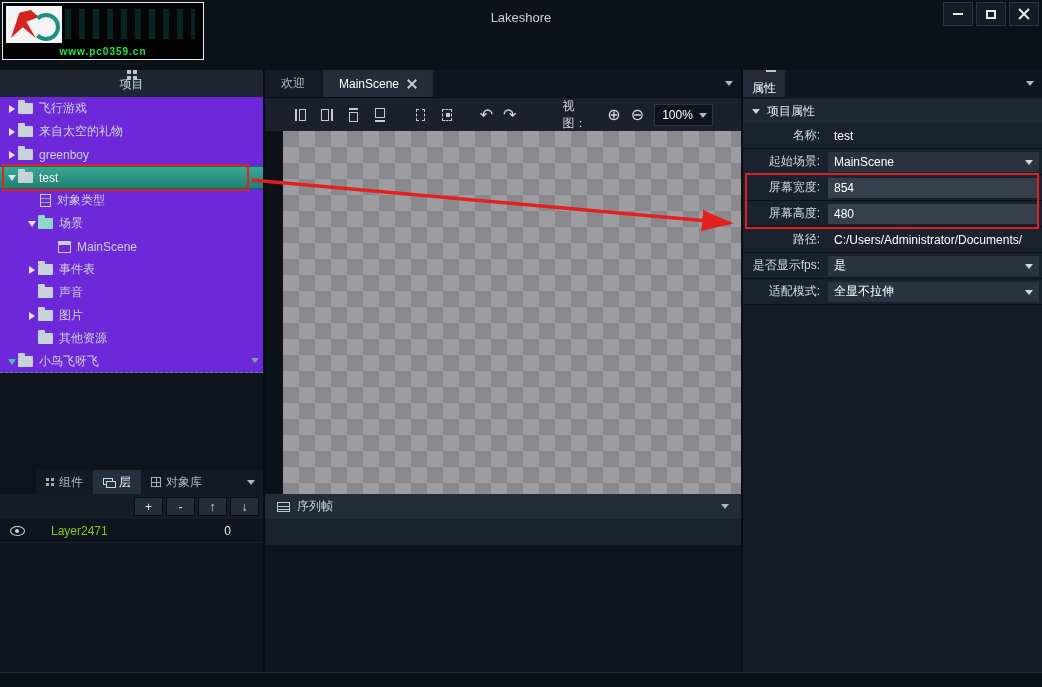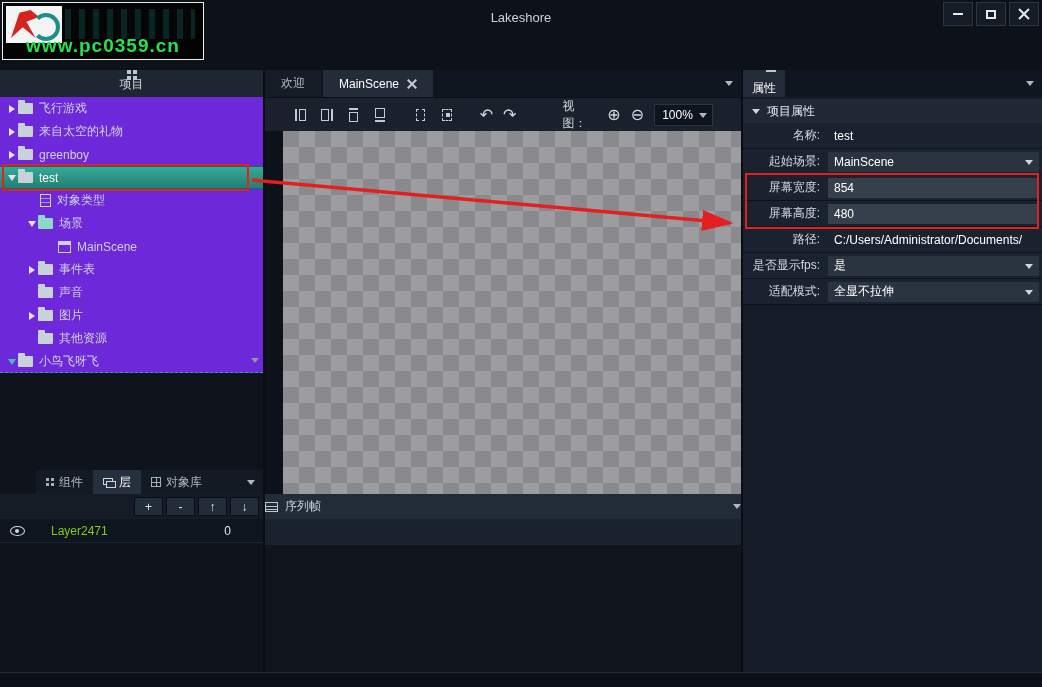--- a/index.html
+++ b/index.html
@@ -26,21 +26,21 @@
   .ic-close::after { transform:rotate(-45deg); }
 
   
   .logo { position:absolute; top:2px; left:2px; width:202px; height:58px; background:#030303; border:1px solid #e8eef2; z-index:10; overflow:hidden; }
   .logo-emblem { position:absolute; left:3px; top:3px; width:56px; height:37px; background:#f4f4f4; }
   .logo-emblem::before { content:""; position:absolute; left:5px; top:4px; width:28px; height:28px; background:#d42420;
     clip-path: polygon(0 100%, 30% 10%, 70% 0, 100% 25%, 55% 42%, 88% 100%, 42% 62%); }
   .logo-emblem::after { content:""; position:absolute; right:2px; top:7px; width:20px; height:20px; border:4px solid #1d8f86; border-left-color:transparent; border-radius:50%; }
   .logo-stripes { position:absolute; left:62px; top:6px; width:130px; height:30px;
     background: repeating-linear-gradient(90deg, #14655e 0 6px, #0a0a0a 6px 14px); opacity:.35; }
-  .logo-url { position:absolute; left:0; right:0; bottom:2px; text-align:center; color:#27e24e; font-weight:bold; font-size:19px; letter-spacing:1px; }
+  .logo-url { position:absolute; left:0; right:0; bottom:2px; text-align:center; color:#27e24e; font-weight:bold; font-size:10px; letter-spacing:1px; }
 
   
   .left-panel  { position:absolute; top:70px; left:0;    width:263px; bottom:15px; background:#0e131c; }
   .center-panel{ position:absolute; top:70px; left:265px; width:476px; bottom:15px; background:#0f141d; }
   .right-panel { position:absolute; top:70px; left:743px; right:0;     bottom:15px; background:#151c27; }
   .statusbar { position:absolute; left:0; right:0; bottom:0; height:15px; background:#0c1118; border-top:1px solid #222b36; }
 
   .caret { width:0; height:0; border-left:4px solid transparent; border-right:4px solid transparent; border-top:5px solid #aeb8c2; display:inline-block; }
 
   
@@ -122,21 +122,21 @@
   .ico-zout::before { content:"⊖"; }
   .view-label { margin-left:36px; margin-right:14px; color:#cfd6dd; }
   .zoom-select { width:66px; height:22px; background:#0e141d; border:1px solid #2b3542; display:flex; align-items:center; padding:0 7px; position:relative; color:#fff; cursor:pointer; }
   .zoom-select .caret { position:absolute; right:5px; top:8px; }
 
   .canvas-area { position:absolute; left:0; right:0; top:61px; height:363px; background:#0d1119; padding-left:18px; }
   .checker { width:100%; height:100%;
     background: repeating-conic-gradient(#9d9da1 0% 25%, #8a8a8e 0% 50%);
     background-size: 32px 32px; }
 
-  .seq-header { position:absolute; left:0; right:0; top:424px; height:25px; background:#222b38; display:flex; align-items:center; gap:7px; padding:0 0; }
+  .seq-header { position:absolute; left:0; right:0; top:424px; height:25px; background:#222b38; display:flex; align-items:center; gap:7px; padding:0 12px; }
   .ic-film { width:13px; height:10px; border:1px solid #bcc7d1; position:relative; }
   .ic-film::after { content:""; position:absolute; left:0; right:0; top:3px; height:1px; background:#bcc7d1; box-shadow:0 3px 0 #bcc7d1; }
   .seq-caret { margin-left:auto; }
   .seq-row { position:absolute; left:0; right:0; top:449px; height:26px; background:#1a222e; }
 
   
   .ptab-bar { position:absolute; left:0; right:0; top:0; height:27px; background:#10161f; display:flex; }
   .ptab { display:flex; align-items:flex-end; gap:7px; padding:0 9px; background:#232b38; color:#fff; cursor:pointer;flex-direction:column; }
   .ic-list { width:10px; height:10px; background: repeating-linear-gradient(180deg, #bcc7d1 0 2px, transparent 2px 4px); }
   .ptab-caret { position:absolute; right:8px; top:11px; }

